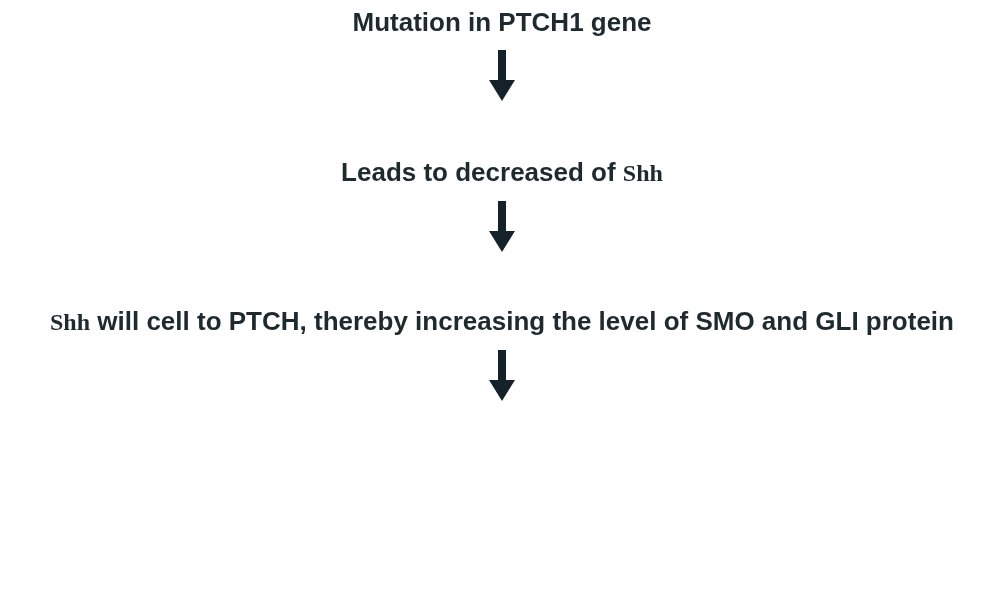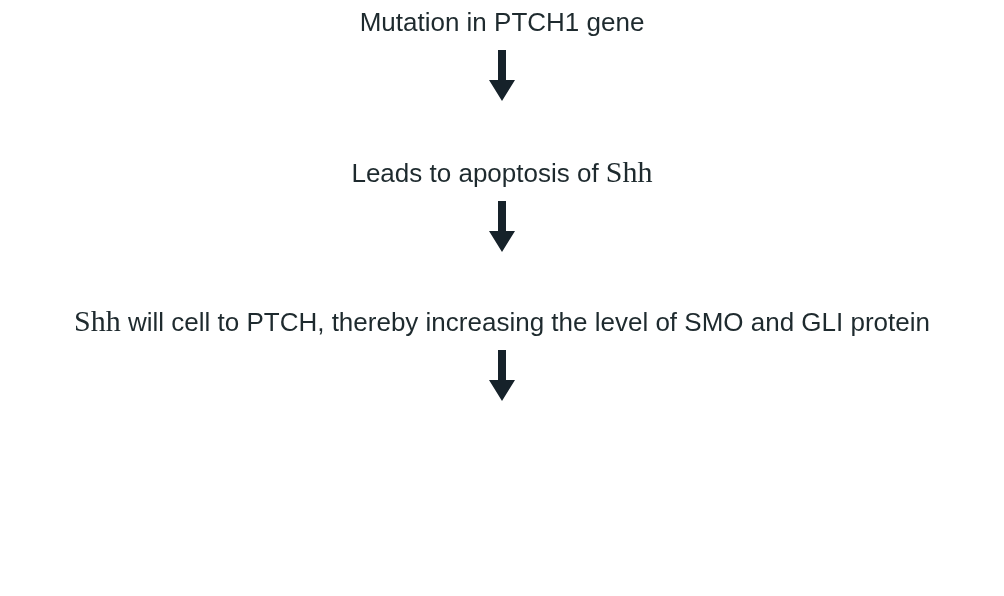--- a/index.html
+++ b/index.html
@@ -27,29 +27,29 @@
     flex-direction: column;
     align-items: center;
   }
 
   .step-text {
     width: 100%;
     text-align: center;
     font-family: "Liberation Sans", sans-serif;
     font-size: 26px;
     line-height: 32px;
-    font-weight: 400;
+    font-weight: 700;
     color: #1e2a2e;
     white-space: nowrap;
   }
 
   
   .serif {
     font-family: "Liberation Serif", "DejaVu Serif", serif;
-    font-size: 30px;
+    font-size: 24px;
     text-align: right;
   }
 
   .arrow-wrap {
     width: 100%;
     display: flex;
     justify-content: center;
     align-items: center;
   }
 
@@ -77,21 +77,21 @@
 
   <div class="arrow-wrap a1">
     <span>
       <svg width="28" height="52" viewBox="0 0 28 52" aria-hidden="true">
         <path d="M10 0 H18 V30 H27 L14 51 L1 30 H10 Z" fill="#16222a"></path>
       </svg>
     </span>
   </div>
 
   <div class="step-text s2">
-    <span>Leads to apoptosis of </span><span class="serif">Shh</span>
+    <span>Leads to decreased of </span><span class="serif">Shh</span>
   </div>
 
   <div class="arrow-wrap a2">
     <span>
       <svg width="28" height="52" viewBox="0 0 28 52" aria-hidden="true">
         <path d="M10 0 H18 V30 H27 L14 51 L1 30 H10 Z" fill="#16222a"></path>
       </svg>
     </span>
   </div>
 

